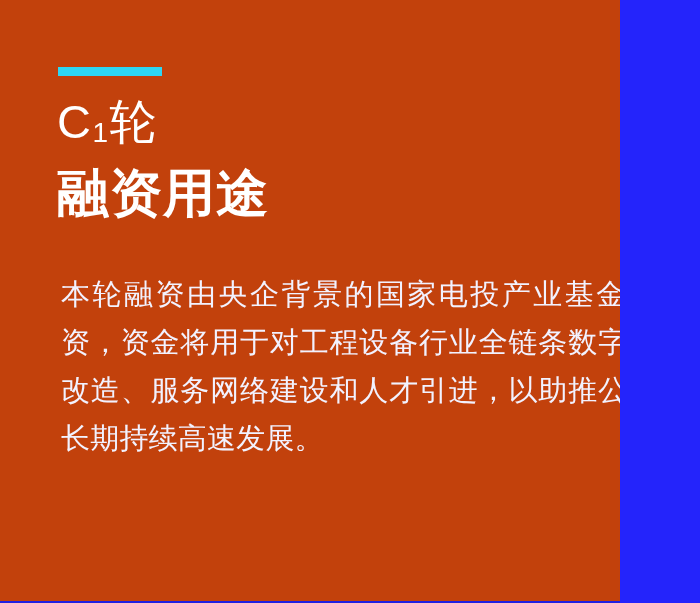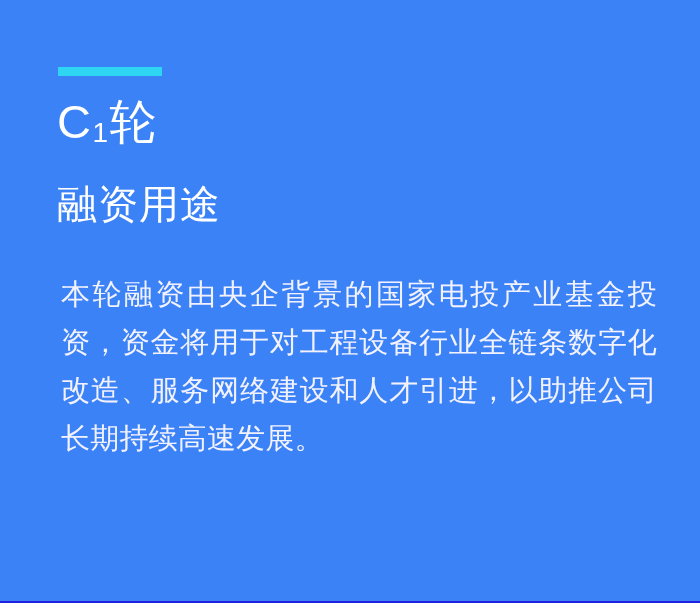--- a/index.html
+++ b/index.html
@@ -11,23 +11,23 @@
   body {
     width: 700px;
     height: 603px;
     overflow: hidden;
     font-family: "Liberation Sans", "DejaVu Sans", sans-serif;
     background: #2424fb;
   }
 
   .slide {
     position: relative;
-    width: 700px;
+    width: 620px;
     height: 603px;
-    background: #3b82f6;
+    background: #c2410c;
     box-sizing: border-box;
     overflow: hidden;
   }
 
   
   .accent-bar {
     position: absolute;
     left: 58px;
     top: 67px;
     width: 104px;
@@ -55,26 +55,26 @@
   .title-round .sub {
     font-size: 28px;
     vertical-align: baseline;
     position: relative;
     top: 4px;
     padding: 0 1px;
     font-weight: 300;
   }
 
   .title-main {
-    font-size: 40px;
+    font-size: 52px;
     line-height: 62px;
-    font-weight: 400;
+    font-weight: 700;
     color: #ffffff;
     letter-spacing: 1px;
-    margin-top: 15px;
+    margin-top: 4px;
     white-space: nowrap;
   }
 
   
   .body-copy {
     position: absolute;
     left: 57px;
     top: 266px;
     width: 604px;
     font-size: 29px;

